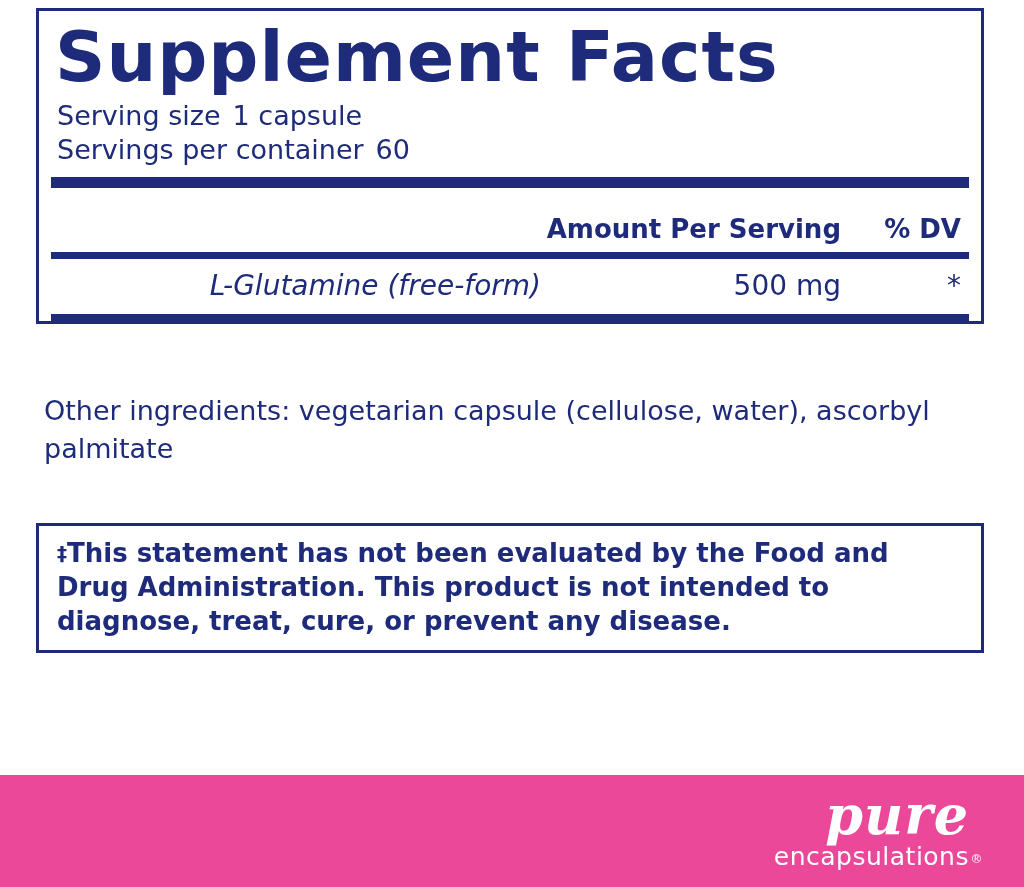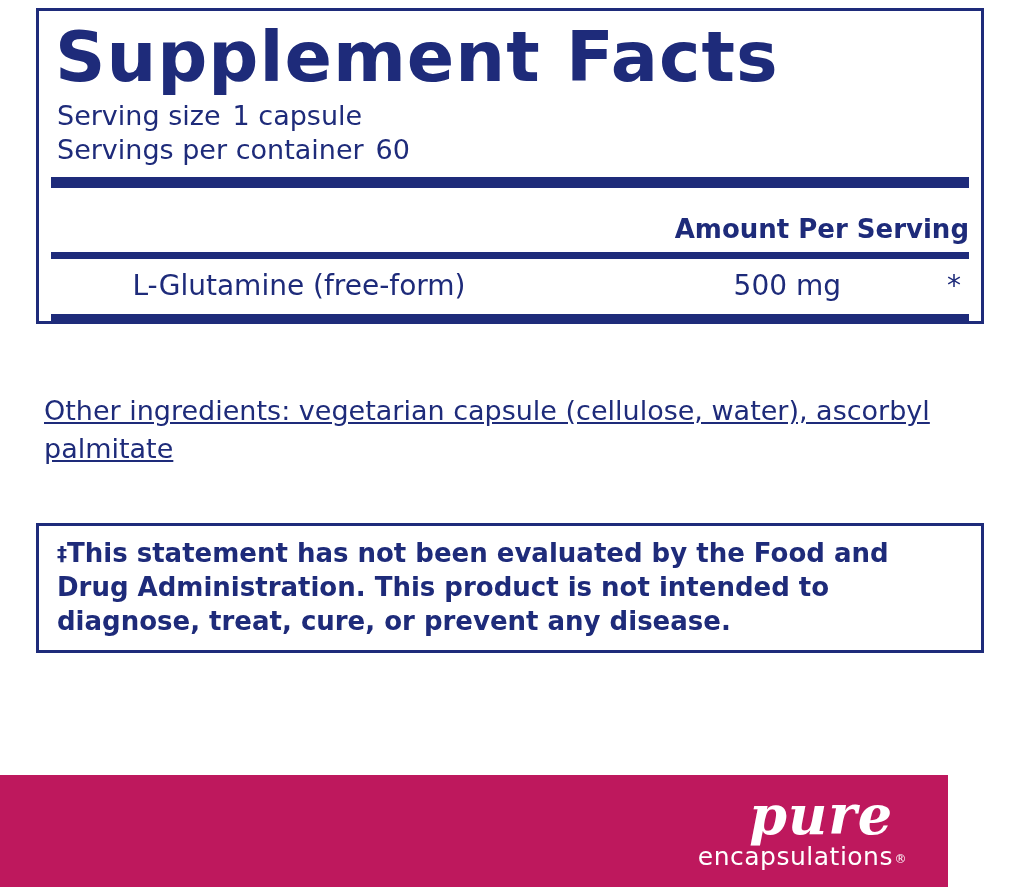--- a/index.html
+++ b/index.html
@@ -86,21 +86,22 @@
   }
 
   .nutrient-row {
     display: flex;
     align-items: baseline;
     font-size: 28px;
     padding: 10px 2px 12px 8px;
   }
   .nutrient-row .name {
     flex: 1;
-    text-align: center;
+    text-align: right;
+    font-style: italic;
   }
   .nutrient-row .amount {
     width: 300px;
     text-align: right;
   }
   .nutrient-row .dv {
     width: 120px;
     text-align: right;
     padding-right: 8px;
   }
@@ -116,21 +117,20 @@
 
   
   .other-ingredients {
     position: absolute;
     left: 44px;
     top: 392px;
     width: 940px;
     font-size: 27px;
     line-height: 38px;
     color: #1e2b7a;
-    text-decoration: underline;
   }
 
   
   .disclaimer {
     position: absolute;
     left: 36px;
     top: 523px;
     width: 948px;
     border: 3px solid #1e2b7a;
     box-sizing: border-box;
@@ -144,23 +144,23 @@
     font-size: 20px;
     vertical-align: top;
     line-height: 34px;
   }
 
   
   .brand-bar {
     position: absolute;
     left: 0;
     top: 775px;
-    width: 948px;
+    width: 1024px;
     height: 112px;
-    background: #be185d;
+    background: #ec4899;
   }
   .brand-logo {
     position: absolute;
     right: 55px;
     top: 12px;
     text-align: right;
     color: #ffffff;
   }
   .brand-word {
     font-family: "DejaVu Serif", serif;
@@ -197,20 +197,21 @@
     </div>
 
     <div class="serving-line">
       <span>Servings per container</span><span class="val">60</span>
     </div>
 
     <div class="rule-thick"></div>
 
     <div class="head-row">
       <div class="amount-head">Amount Per Serving</div>
+      <div class="dv-head">% DV</div>
     </div>
 
     <div class="rule-med"></div>
 
     <div class="nutrient-row">
       <div class="name">L-Glutamine (free-form)</div>
       <div class="amount">500 mg</div>
       <div class="dv">*</div>
     </div>
 

